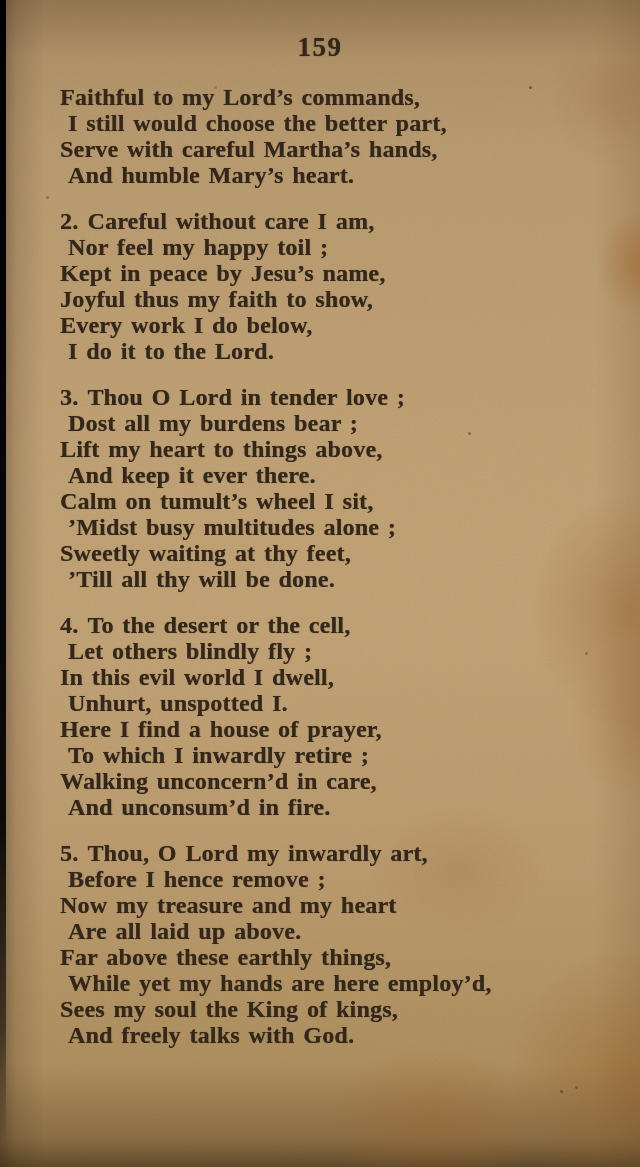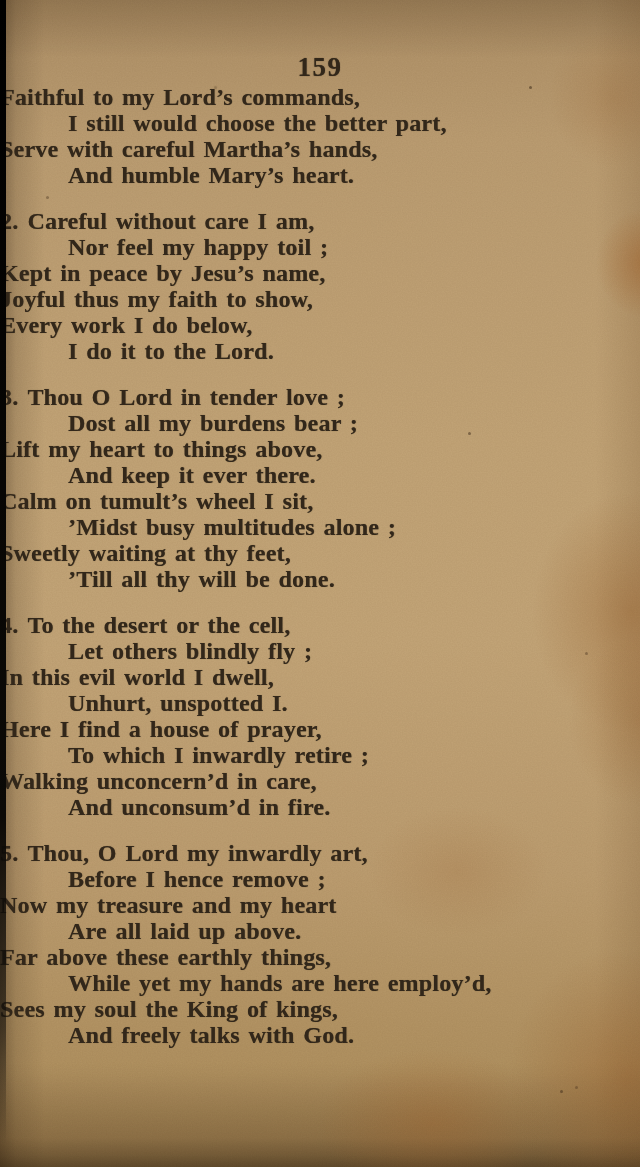--- a/index.html
+++ b/index.html
@@ -53,25 +53,25 @@
 
   .grain { position: absolute; inset: 0; mix-blend-mode: multiply; opacity: 0.5; pointer-events: none; }
 
   
   .page-number {
     position: absolute; top: 32px; left: 0; width: 100%;
     text-align: center;
     font-size: 27px; font-weight: 700; letter-spacing: 1.5px;
     text-shadow: 0 0 1px rgba(48,38,24,0.75);
     z-index: 2;
-    margin-top: 20px;
   }
   .hymn { position: absolute; top: 84px; left: 0; width: 100%; z-index: 2; }
   .stanza { margin-bottom: 20px; }
   .line {
+    padding-left: 60px;
     font-size: 24px; line-height: 26px; font-weight: 700;
     letter-spacing: 0.2px; word-spacing: 2.5px;
     white-space: nowrap;
     text-shadow: 0.3px 0.4px 0.7px rgba(48,38,24,0.65);
   }
   .line.indent { padding-left: 68px; }
   .num { padding-right: 9px; }
 </style>
 </head>
 <body>

